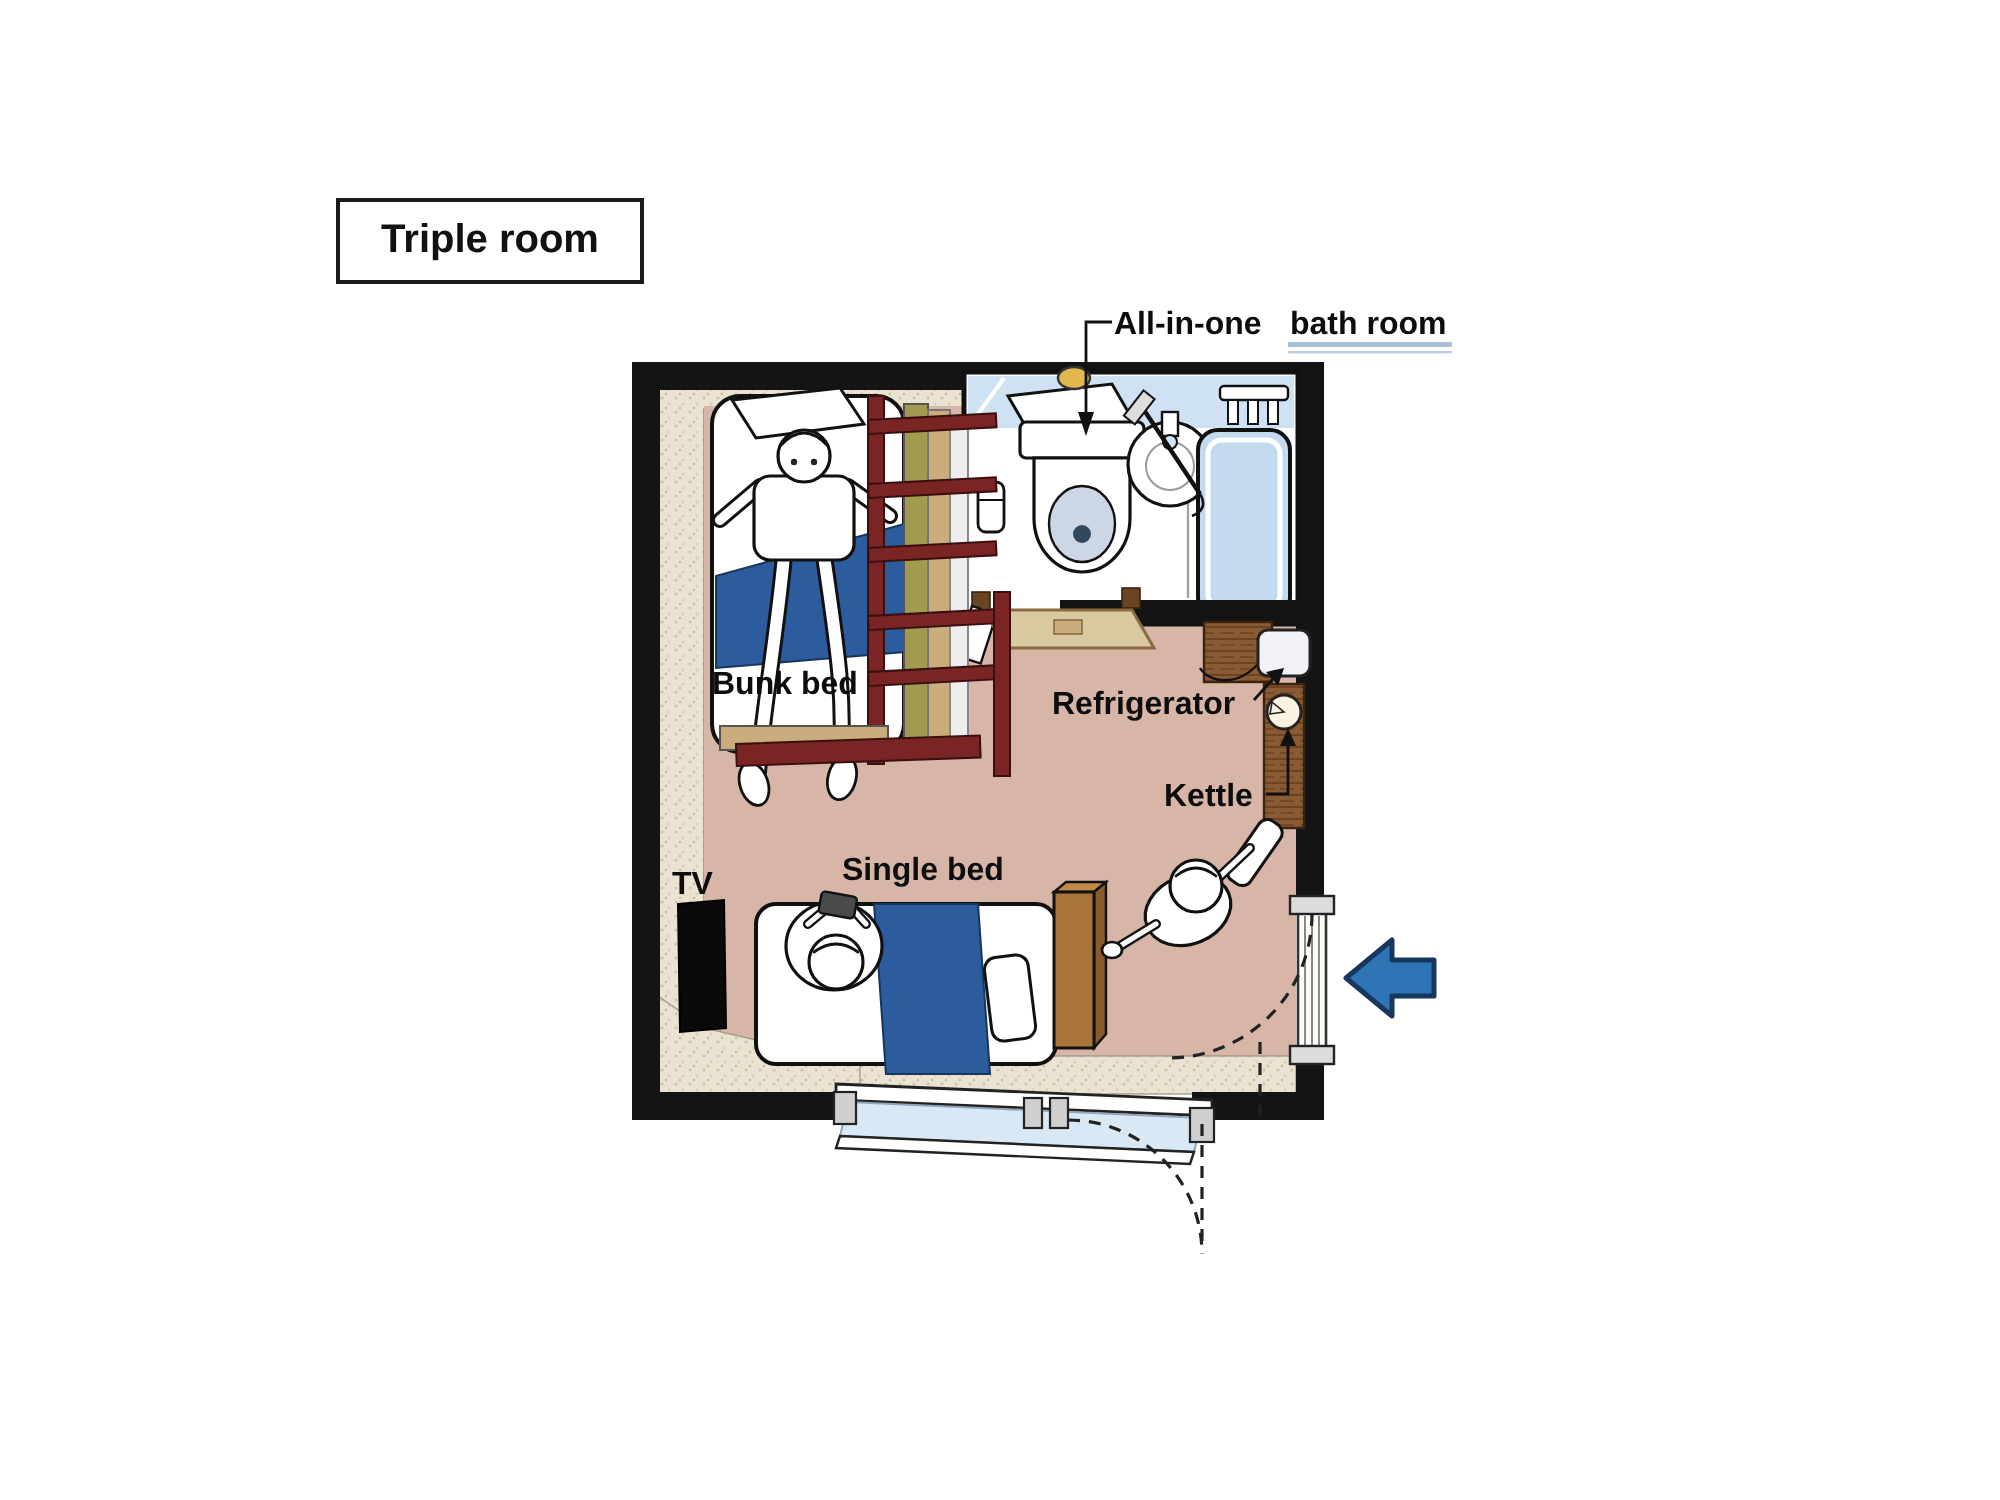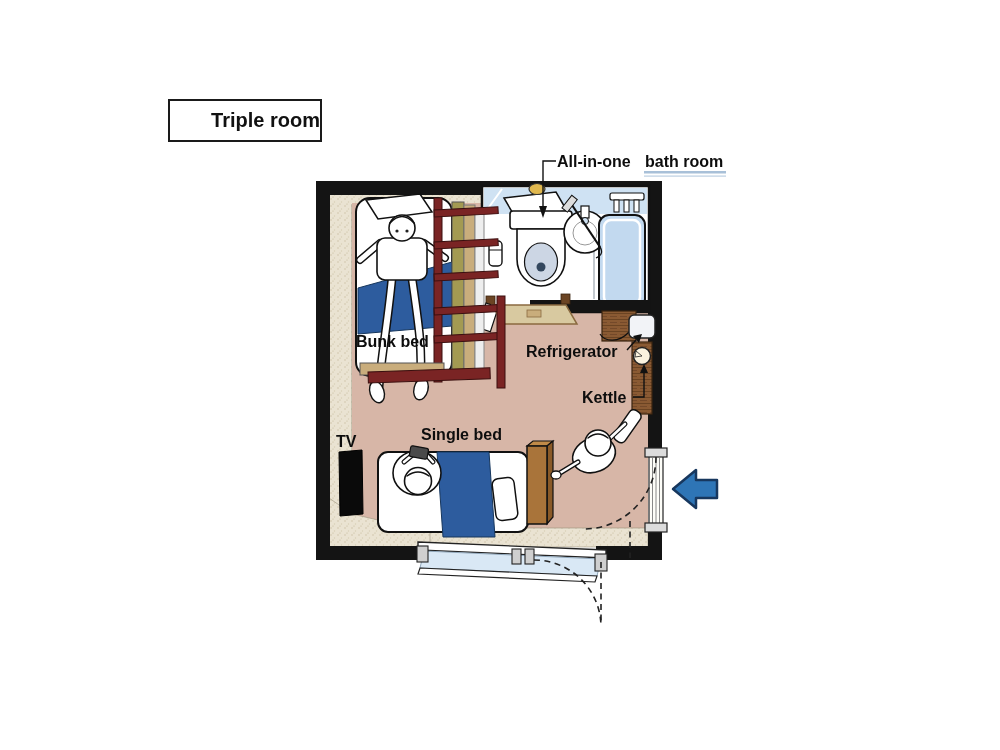--- a/index.html
+++ b/index.html
@@ -1,20 +1,20 @@
 <!DOCTYPE html>
 <html><head>
 <meta charset="utf-8">
 <style>
   html,body{margin:0;padding:0;background:#fff;}
   #stage{position:relative;width:1000px;height:750px;background:#ffffff;overflow:hidden;
          font-family:"Liberation Sans",sans-serif;}
   #plan-svg{position:absolute;left:0;top:0;}
   #title-box{position:absolute;left:168px;top:99px;width:150px;height:39px;
-             border:2px solid #1a1a1a;display:flex;align-items:center;justify-content:flex-end;
+             border:2px solid #1a1a1a;display:flex;align-items:center;justify-content:center;
              background:#fff;}
   #title-box span{font-size:20px;font-weight:bold;color:#111;letter-spacing:0px;}
   text{font-family:"Liberation Sans",sans-serif;font-weight:bold;fill:#0d0d0d;}
   .lbl{font-size:16px;}
   .bathlbl{font-size:16px;}
 </style>
 </head>
 <body>
 
 <div id="stage">

